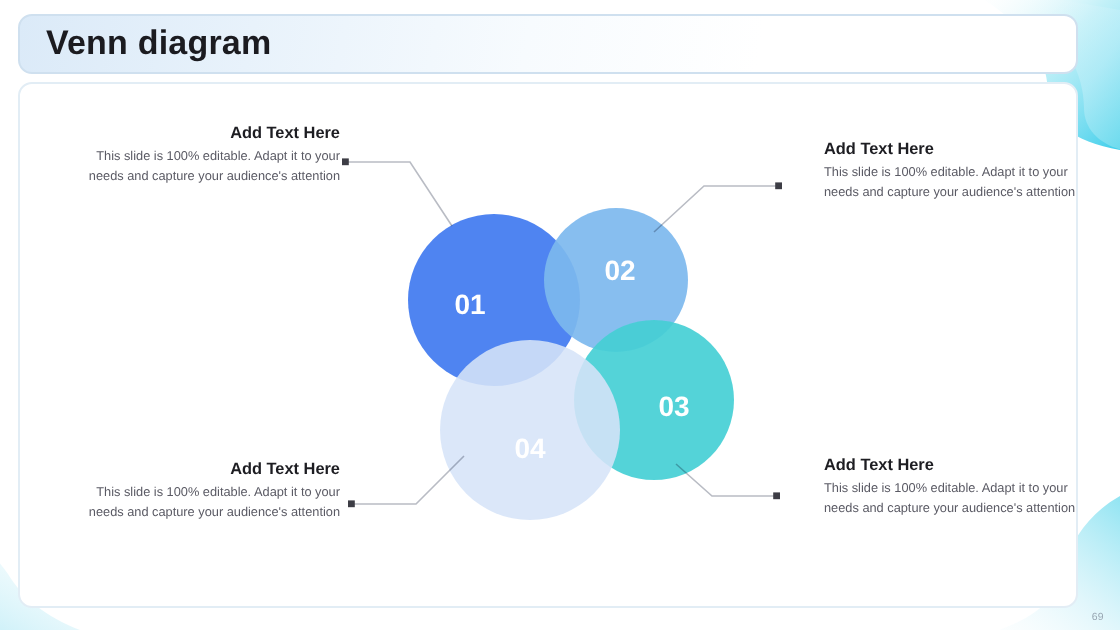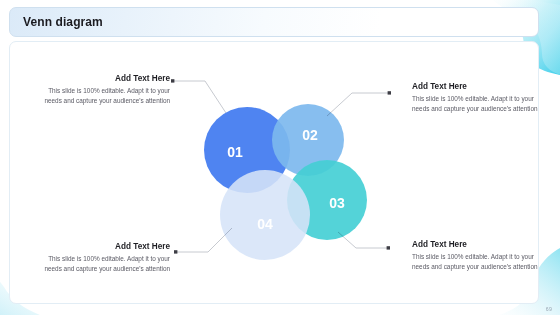--- a/index.html
+++ b/index.html
@@ -40,21 +40,21 @@
                 #f7fbfe 48%,
                 #ffffff 70%,
                 #ffffff 100%);
     box-sizing: border-box;
   }
   #title-text {
     position: absolute;
     left: 13px;
     top: 50%;
     transform: translateY(-50%);
-    font-size: 12px;
+    font-size: 17px;
     font-weight: bold;
     color: #1b1b20;
     letter-spacing: 0.1px;
     white-space: nowrap;
   }
 
   
   #body-frame {
     position: absolute;
     left: 9px;
@@ -78,21 +78,21 @@
 
   
   .callout {
     position: absolute;
     width: 128px;
   }
   .callout .c-head {
     font-size: 8.2px;
     font-weight: bold;
     color: #1d1d22;
-    margin: 12px 0 3px 0;
+    margin: 0 0 3px 0;
     line-height: 1.15;
   }
   .callout .c-body {
     font-size: 6.4px;
     color: #5a5a64;
     line-height: 1.55;
     margin: 0;
   }
   .align-right { text-align: right; }
   .align-left  { text-align: left; }

